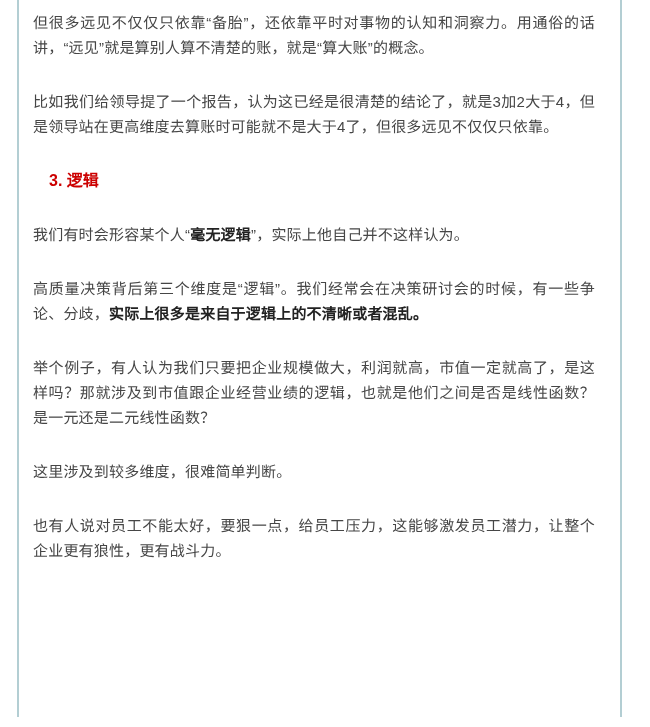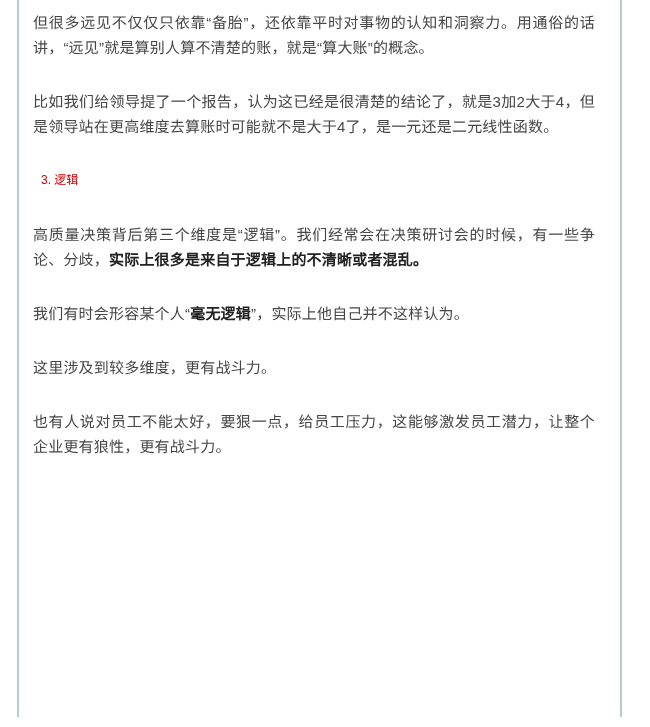--- a/index.html
+++ b/index.html
@@ -28,33 +28,34 @@
     color: var(--body-text, #464646);
     text-align: justify;
     text-justify: inter-ideograph;
     letter-spacing: 0.2px;
   }
   .article p strong {
     font-weight: bold;
     color: var(--bold-text, #222);
   }
   .article h3 {
-    margin: 0 0 29px 8px;
-    font-size: 12px;
+    margin: 0 0 29px 16px;
+    font-size: 16px;
     line-height: 25px;
-    font-weight: normal;
+    font-weight: bold;
     color: var(--heading-color, #cc0000);
   }
 </style>
 </head>
 <body>
 
 <div class="page">
   <div class="article" id="article">
       <p><span>但很多远见不仅仅只依靠“备胎”，还依靠平时对事物的认知和洞察力。用通俗的话讲，“远见”就是算别人算不清楚的账，就是“算大账”的概念。</span></p>
-      <p><span>比如我们给领导提了一个报告，认为这已经是很清楚的结论了，就是3加2大于4，但是领导站在更高维度去算账时可能就不是大于4了，是一元还是二元线性函数。</span></p>
+      <p><span>比如我们给领导提了一个报告，认为这已经是很清楚的结论了，就是3加2大于4，但是领导站在更高维度去算账时可能就不是大于4了，但很多远见不仅仅只依靠。</span></p>
       <h3>3. 逻辑</h3>
+      <p><span>我们有时会形容某个人“</span><strong>毫无逻辑</strong><span>”，实际上他自己并不这样认为。</span></p>
       <p><span>高质量决策背后第三个维度是“逻辑”。我们经常会在决策研讨会的时候，有一些争论、分歧，</span><strong>实际上很多是来自于逻辑上的不清晰或者混乱。</strong></p>
-      <p><span>我们有时会形容某个人“</span><strong>毫无逻辑</strong><span>”，实际上他自己并不这样认为。</span></p>
-      <p><span>这里涉及到较多维度，更有战斗力。</span></p>
+      <p><span>举个例子，有人认为我们只要把企业规模做大，利润就高，市值一定就高了，是这样吗？那就涉及到市值跟企业经营业绩的逻辑，也就是他们之间是否是线性函数？是一元还是二元线性函数？</span></p>
+      <p><span>这里涉及到较多维度，很难简单判断。</span></p>
       <p><span>也有人说对员工不能太好，要狠一点，给员工压力，这能够激发员工潜力，让整个企业更有狼性，更有战斗力。</span></p>
     </div>
 </div>
 
 </body></html>

